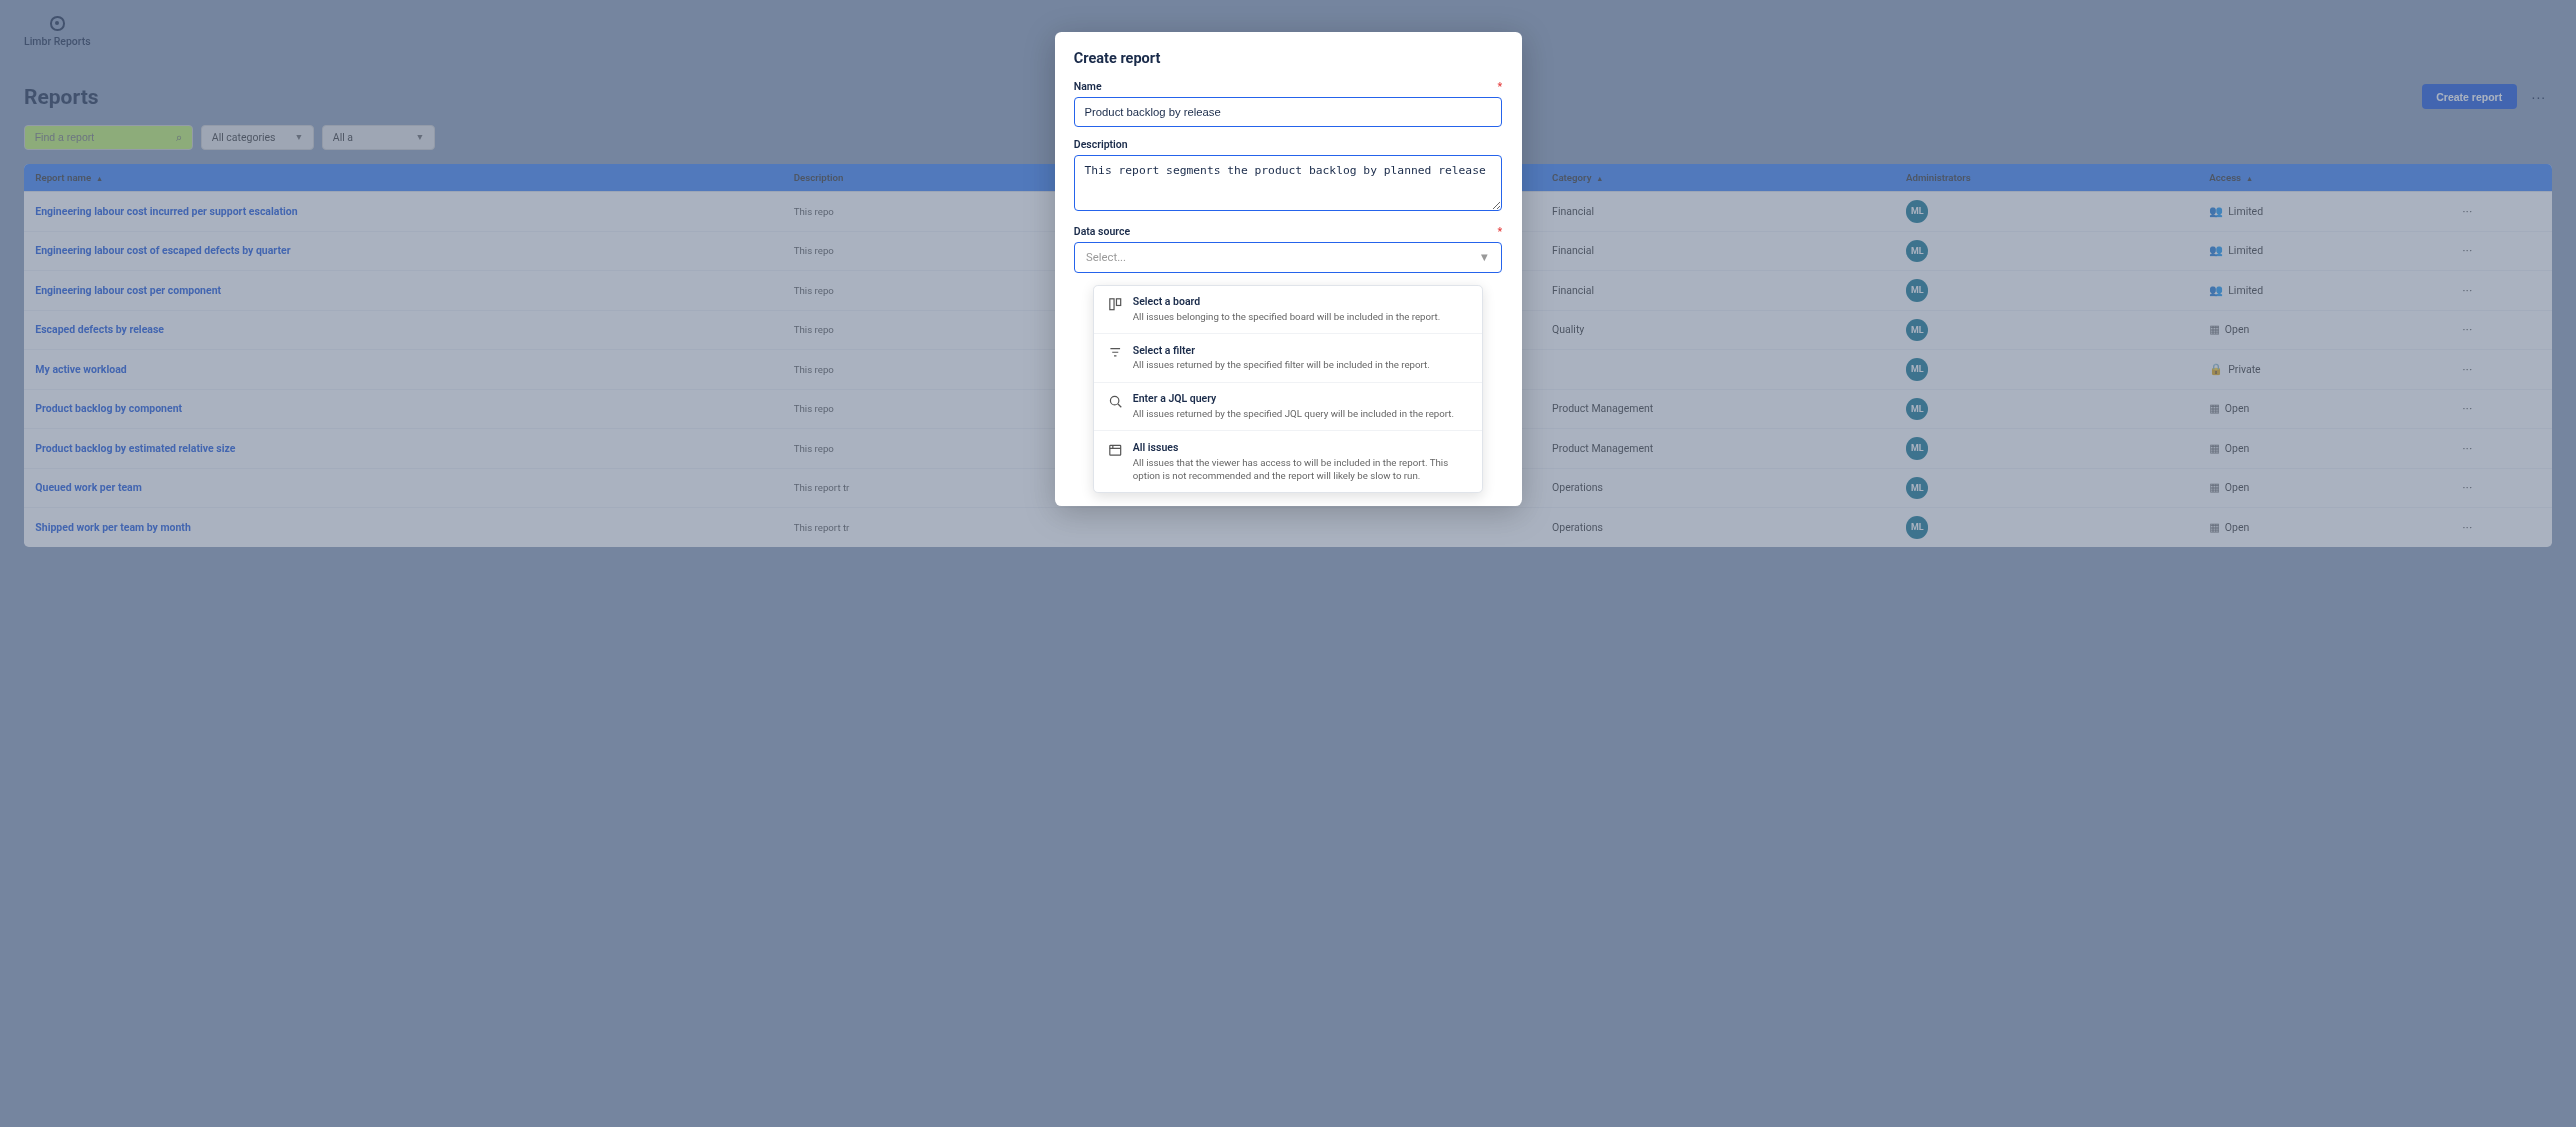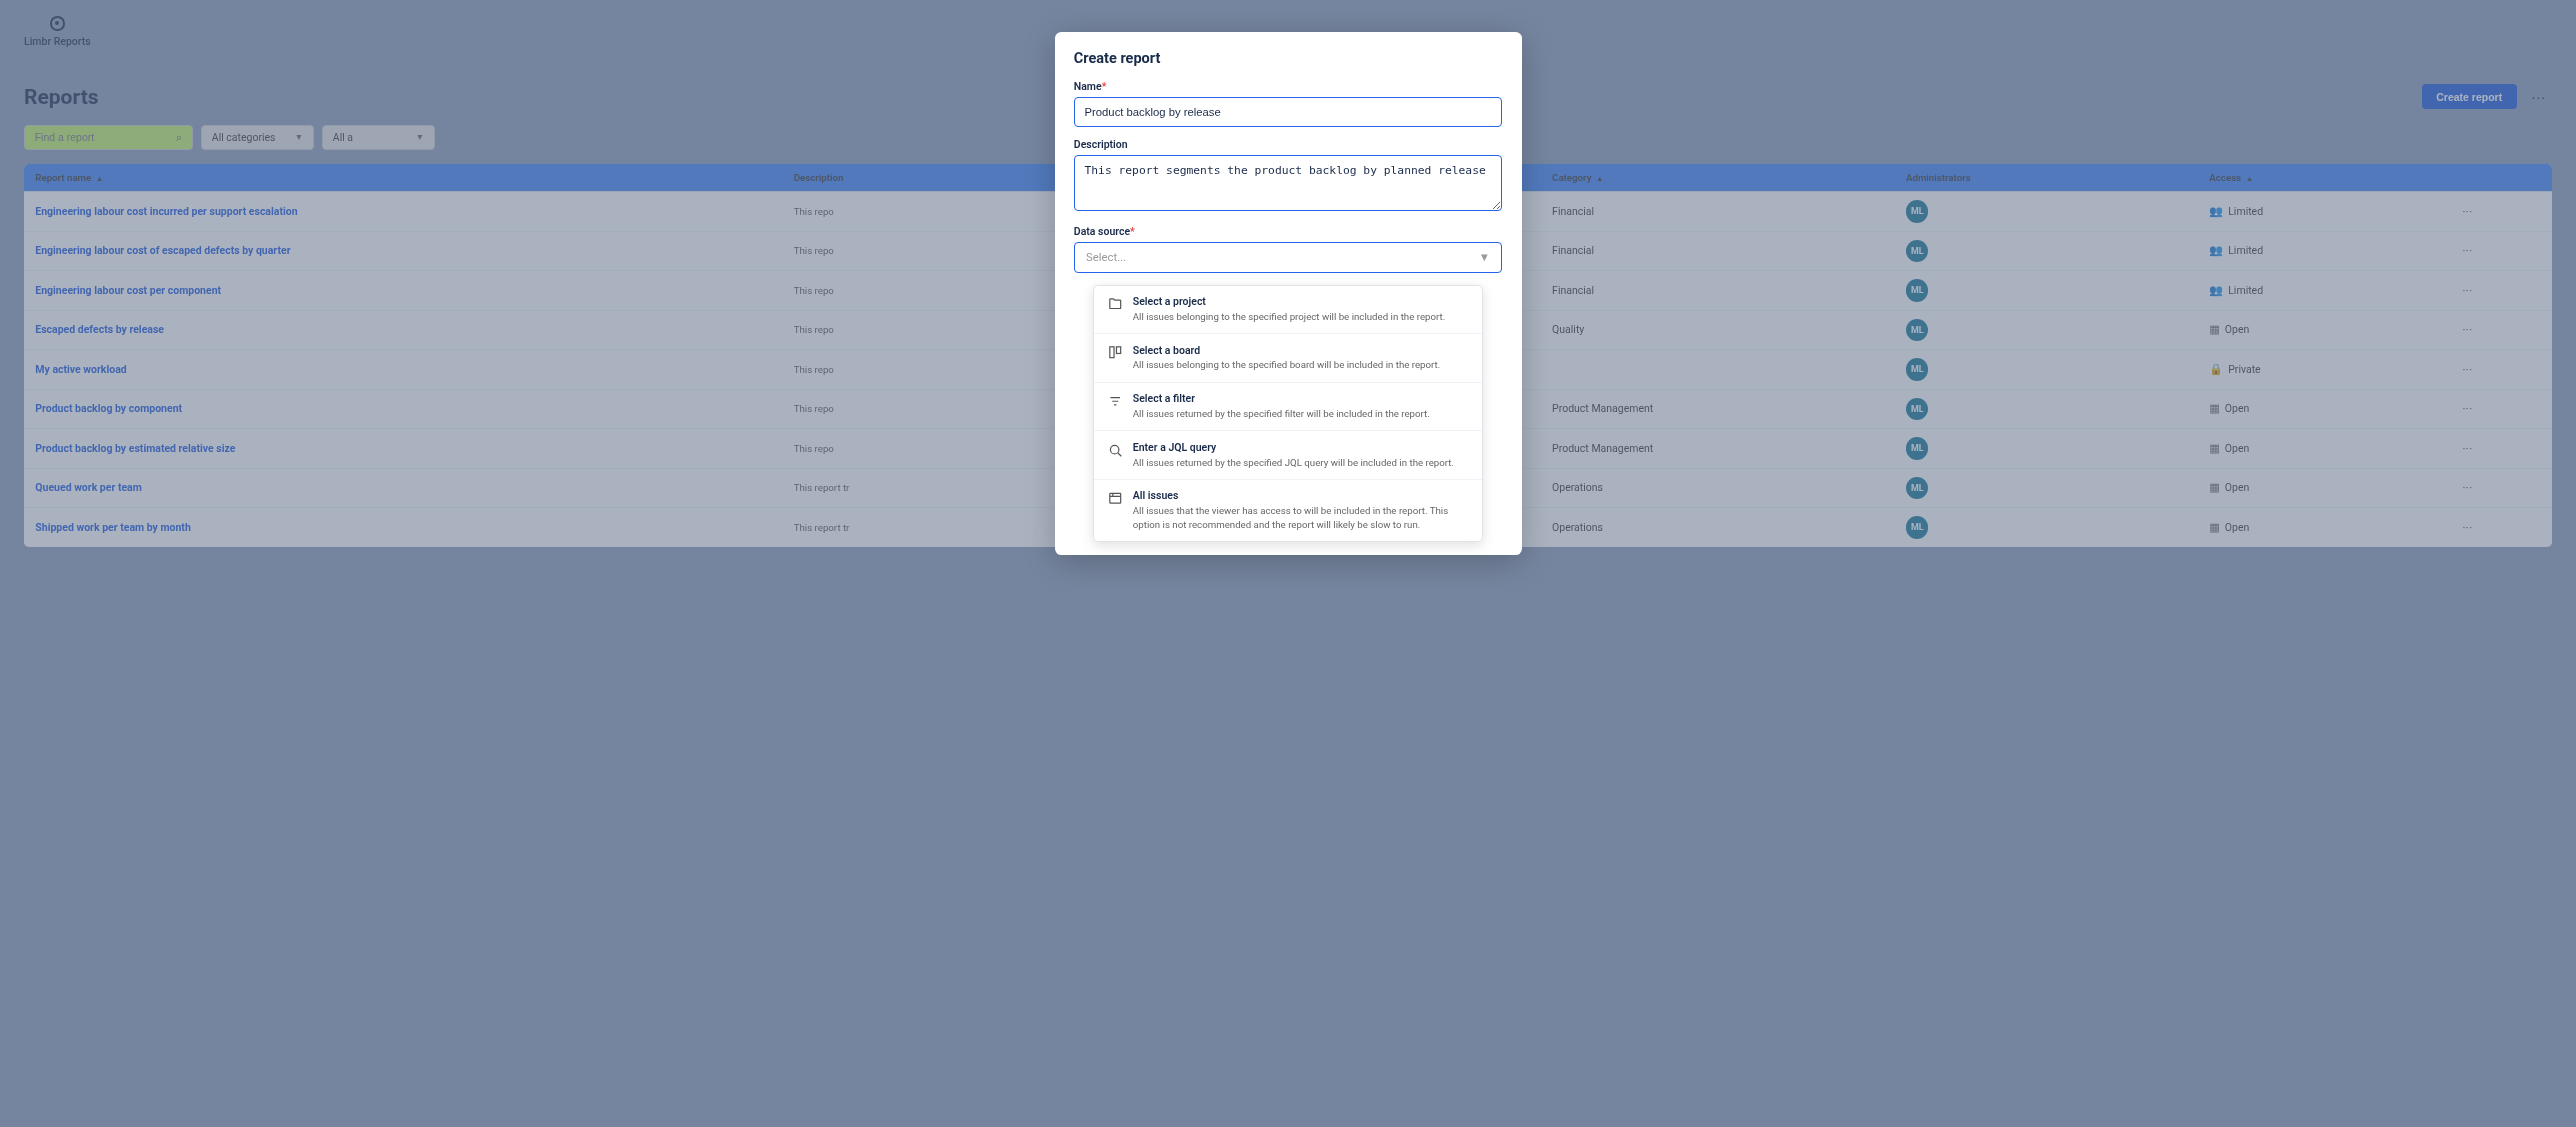--- a/index.html
+++ b/index.html
@@ -271,20 +271,21 @@
     }
 
     .form-label {
       font-size: 10.5px;
       font-weight: 600;
       color: #1a2b4a;
       margin-bottom: 4px;
       display: flex;
       align-items: center;
       gap: 0;
+      justify-content: space-between;
     }
 
     .required-star {
       color: #e53e3e;
     }
 
     .form-input {
       width: 100%;
       border: 1.2px solid #2563eb;
       border-radius: 4px;
@@ -689,29 +690,20 @@
           <span>Data source</span>
           <span class="required-star">*</span>
         </label>
         <div class="data-source-select">
           <span>Select...</span>
           <span>▼</span>
         </div>
       </div>
 
       <div class="dropdown-list" id="dropdown-list">
-      <div class="dropdown-item">
-    <span class="dropdown-item-icon"><svg width="14.5" height="14.5" viewBox="0 0 24 24" fill="none" stroke="#555" stroke-width="2">
-                <path d="M3 4a1 1 0 011-1h5l2 2h9a1 1 0 011 1v12a1 1 0 01-1 1H4a1 1 0 01-1-1V4z"></path>
-              </svg></span>
-    <div class="dropdown-item-content">
-      <div class="dropdown-item-title">Select a project</div>
-      <div class="dropdown-item-desc">All issues belonging to the specified project will be included in the report.</div>
-    </div>
-  </div>
           <div class="dropdown-item">
     <span class="dropdown-item-icon"><svg width="14.5" height="14.5" viewBox="0 0 24 24" fill="none" stroke="#555" stroke-width="2">
                 <rect x="3" y="3" width="7" height="18"></rect>
                 <rect x="14" y="3" width="7" height="11"></rect>
               </svg></span>
     <div class="dropdown-item-content">
       <div class="dropdown-item-title">Select a board</div>
       <div class="dropdown-item-desc">All issues belonging to the specified board will be included in the report.</div>
     </div>
   </div>

